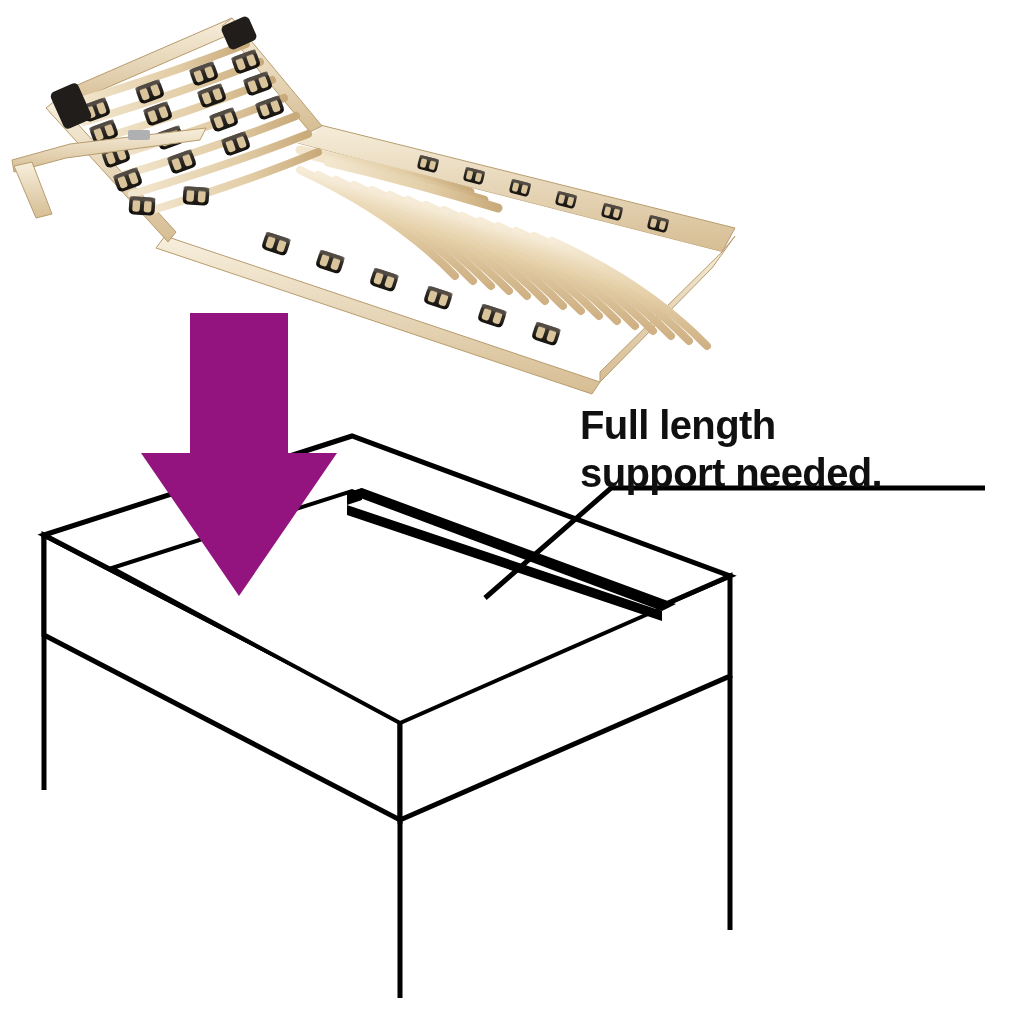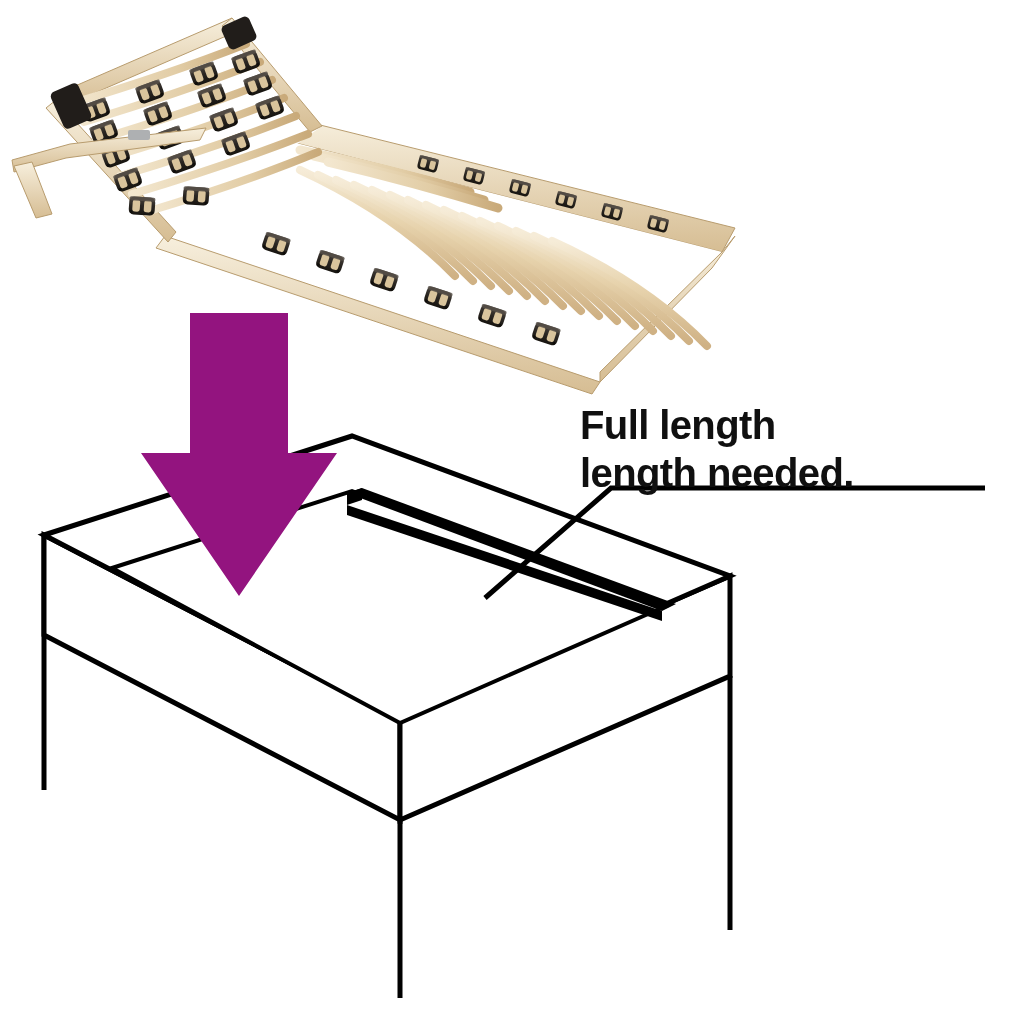--- a/index.html
+++ b/index.html
@@ -237,16 +237,16 @@
       <polygon points="347,505 662,611 662,621 347,515" fill="#000000"></polygon>
     </g>
 
     <polyline points="985,488 611,488 485,598" fill="none" stroke="#000000" stroke-width="5" stroke-linejoin="miter" stroke-linecap="butt"></polyline>
 
     <polygon points="190,313 288,313 288,453 337,453 239,596 141,453 190,453" fill="#93147F"></polygon>
   </svg>
 
   <div id="callout-text" style="color: rgb(16, 16, 16);">
     <span class="line">Full length</span>
-    <span class="line">length needed.</span>
+    <span class="line">support needed.</span>
   </div>
 
 </div>
 
 </body></html>

